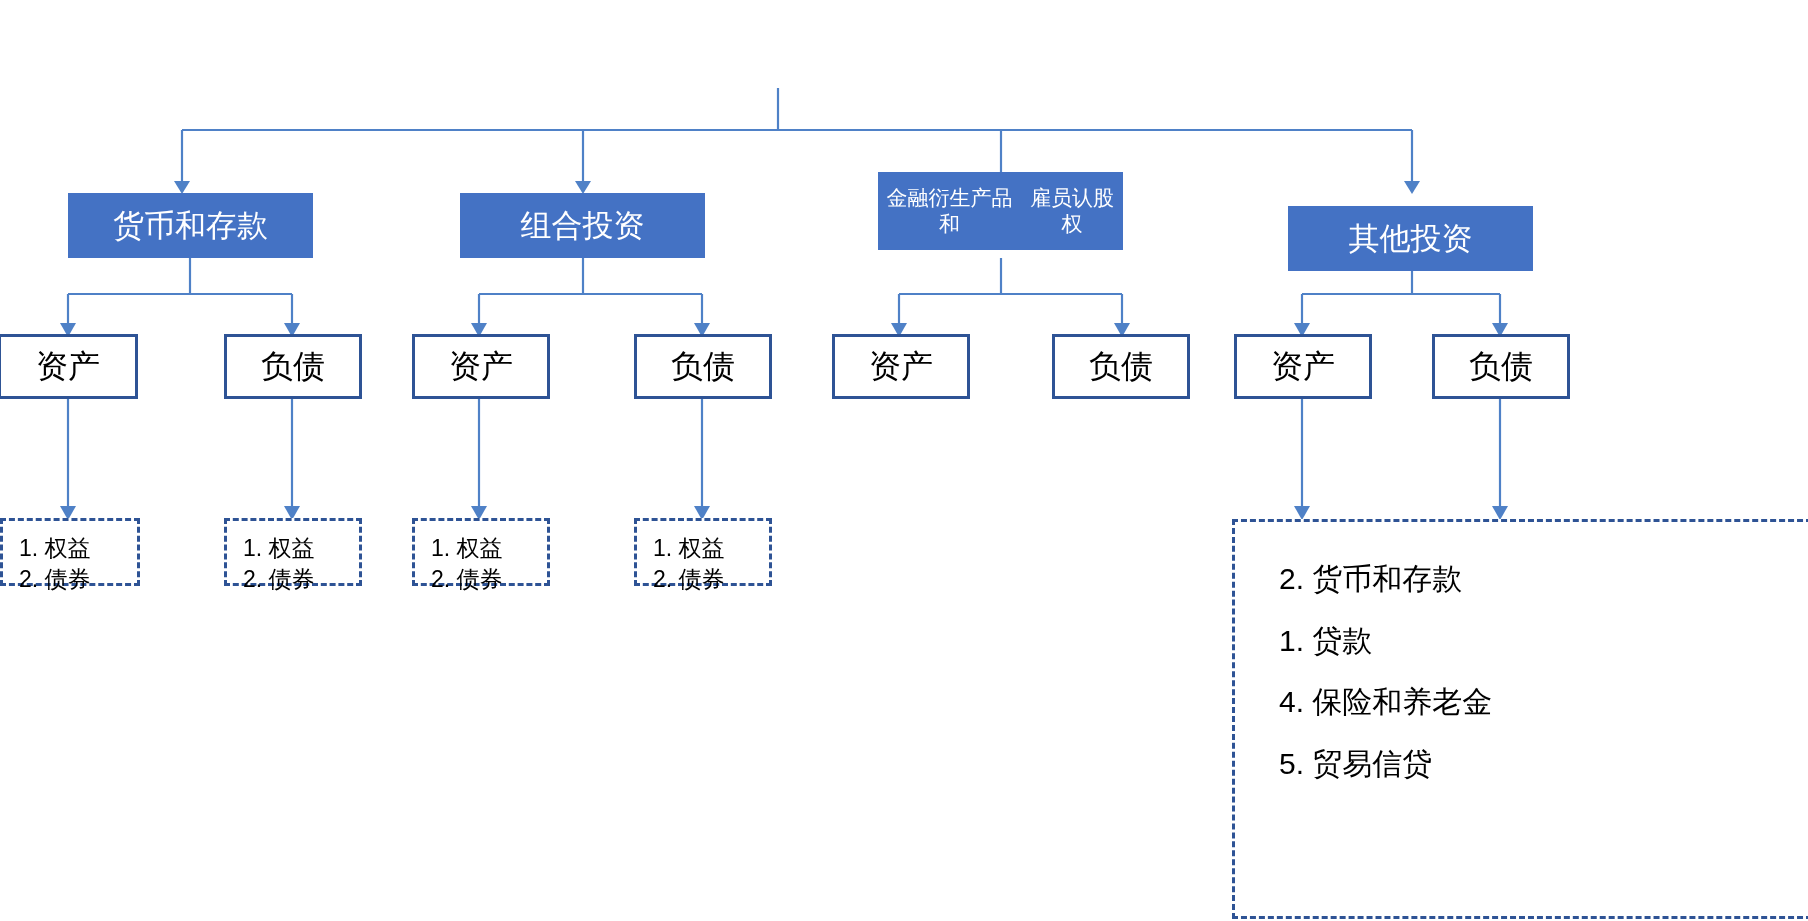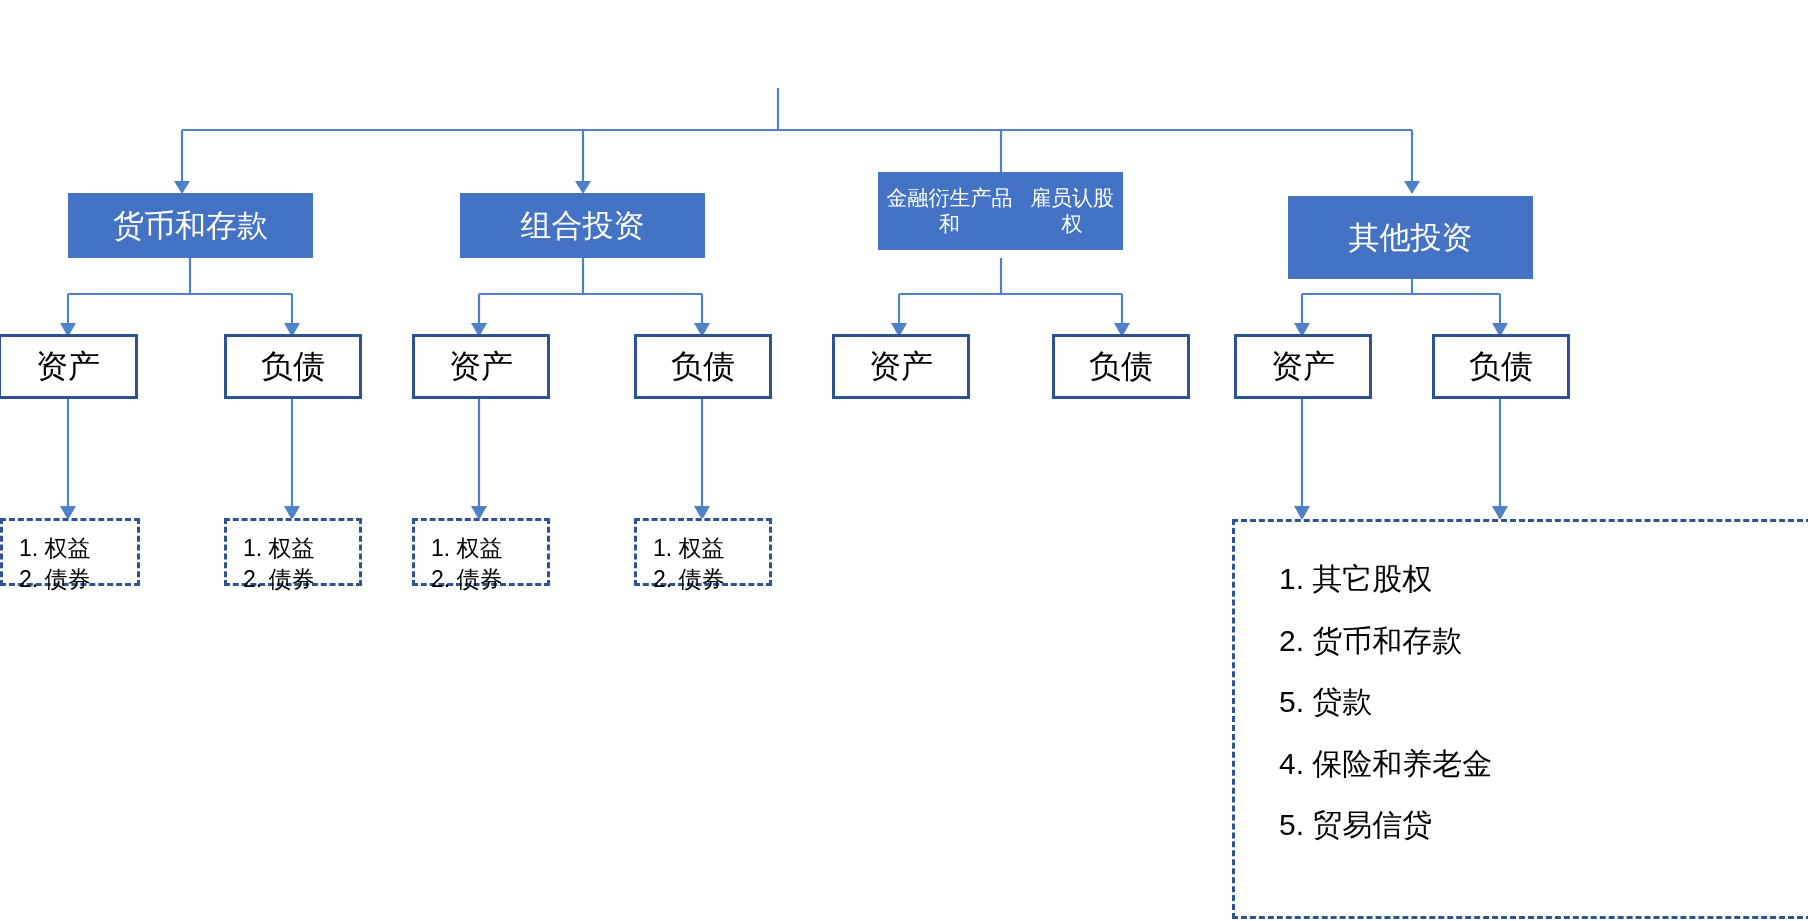--- a/index.html
+++ b/index.html
@@ -142,21 +142,21 @@
 
   <div class="node filled n-l1" style="left:68px; top:193px; width:245px; height:65px;">货币和存款</div>
 
   <div class="node filled n-l1" style="left:460px; top:193px; width:245px; height:65px;">组合投资</div>
 
   <div class="node filled n-l1-2" style="left:878px; top:172px; width:245px; height:78px; flex-direction:row;">
     <span>金融衍生产品和</span>
     <span>雇员认股权</span>
   </div>
 
-  <div class="node filled n-l1" style="left:1288px; top:196px; width:245px; height:83px;">其他投资</div>
+  <div class="node filled n-l1" style="left:1288px; top:206px; width:245px; height:65px;">其他投资</div>
 
   <div class="node outlined" style="left:-2px; top:334px; width:140px; height:65px;">资产</div>
 
   <div class="node outlined" style="left:224px; top:334px; width:138px; height:65px;">负债</div>
 
   <div class="node outlined" style="left:412px; top:334px; width:138px; height:65px;">资产</div>
 
   <div class="node outlined" style="left:634px; top:334px; width:138px; height:65px;">负债</div>
 
   <div class="node outlined" style="left:832px; top:334px; width:138px; height:65px;">资产</div>
@@ -181,20 +181,19 @@
     <div class="li">1. 权益</div>
     <div class="li">2. 债券</div>
   </div>
 
   <div class="node dashed" style="left:634px; top:518px; width:138px; height:68px;">
     <div class="li">1. 权益</div>
     <div class="li">2. 债券</div>
   </div>
 
   <div class="node dashed big" style="left:1232px; top:519px; width:580px; height:400px;">
-    <div class="li">1. 其它股权</div>
     <div class="li">2. 货币和存款</div>
-    <div class="li">5. 贷款</div>
+    <div class="li">1. 贷款</div>
     <div class="li">4. 保险和养老金</div>
     <div class="li">5. 贸易信贷</div>
   </div>
 
 </div>
 
 </body></html>

